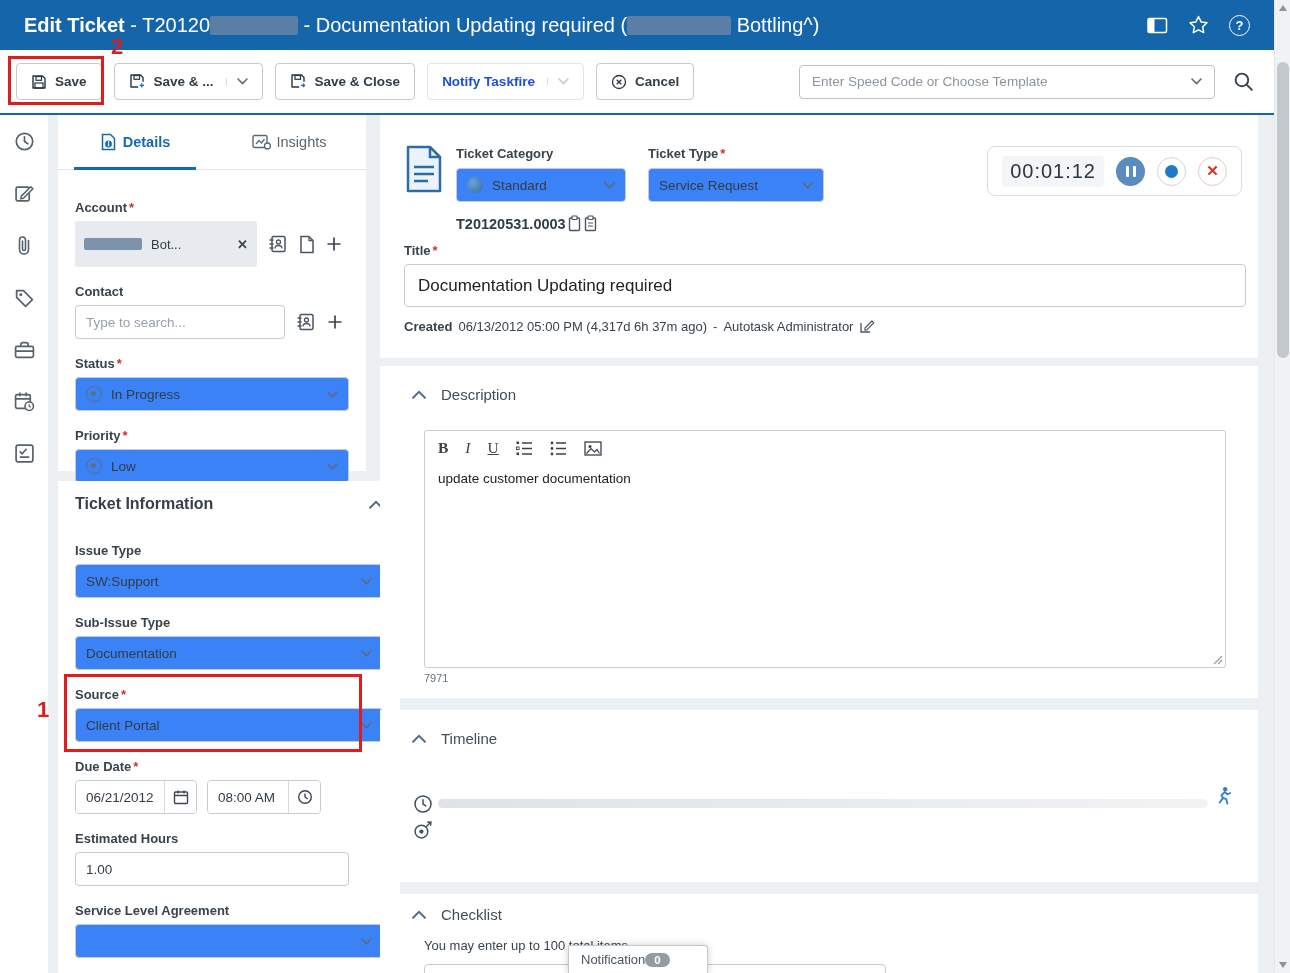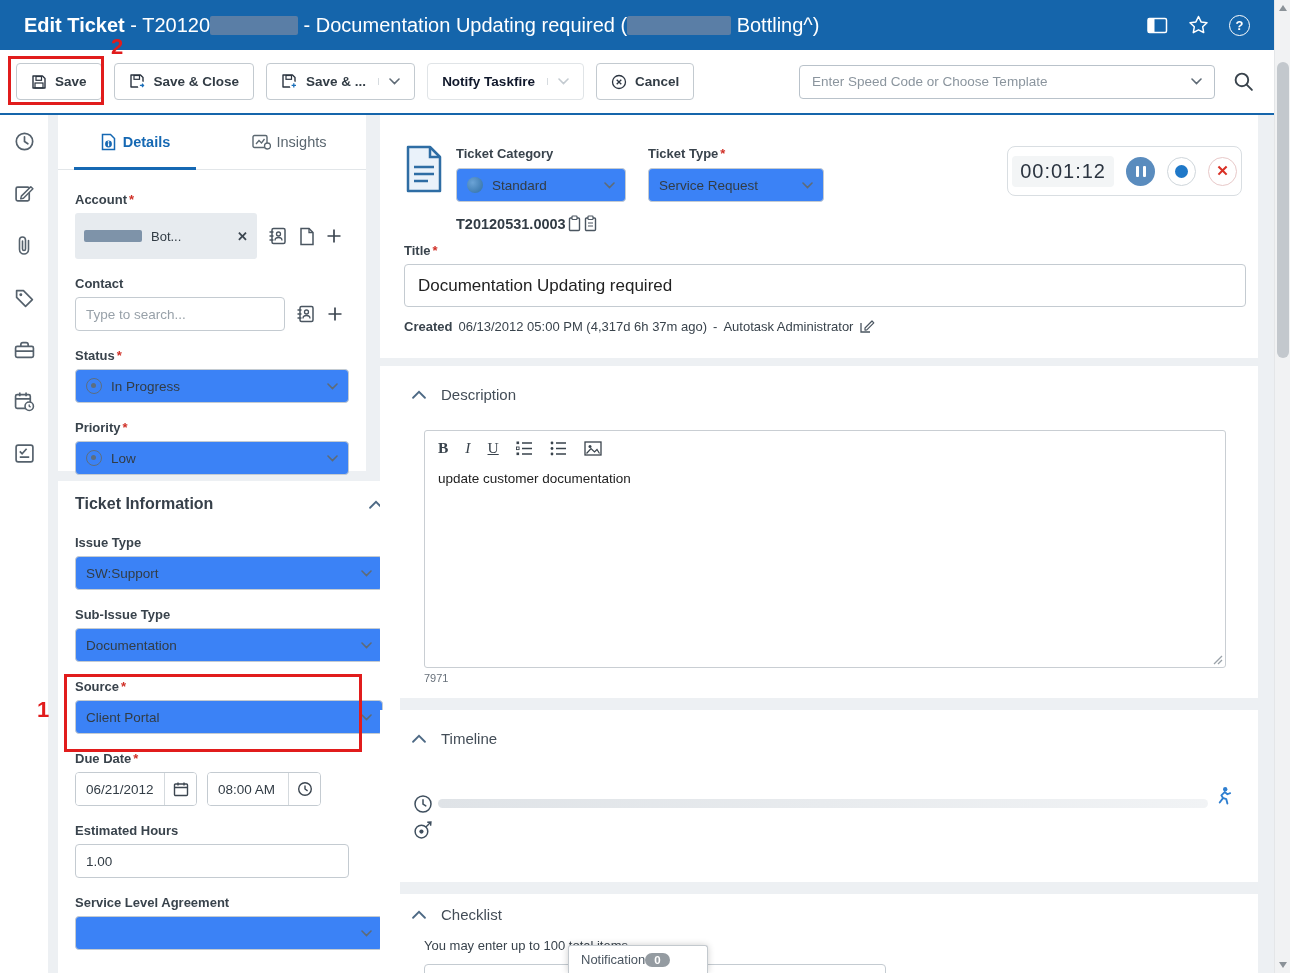--- a/index.html
+++ b/index.html
@@ -14,39 +14,39 @@
   .redact{display:inline-block;vertical-align:-3px;height:19px;border-radius:2px;background:#5a7ea6}
   .redact.r1{width:88px}
   .redact.r2{width:104px}
   .header-icons{margin-left:auto;display:flex;align-items:center;gap:20px}
   .help-circle{width:21px;height:21px;border:1.6px solid #fff;border-radius:50%;display:flex;align-items:center;justify-content:center;font-size:13px;font-weight:700;color:#fff;cursor:pointer}
 
   
   .toolbar{position:absolute;left:0;top:50px;width:1274px;height:65px;background:#fff;border-bottom:2px solid #1565ab;display:flex;align-items:center;padding:0 16px;gap:12px;z-index:5}
   .btn{display:inline-flex;align-items:center;gap:8px;height:37px;padding:0 14px;background:#fff;border:1px solid #c3cad0;border-radius:4px;font-size:13.5px;font-weight:700;color:#323c45;cursor:pointer;font-family:inherit}
   .btn .chev-wrap{margin-left:4px;padding-left:10px;border-left:1px solid #d6dbdf;display:flex;align-items:center}
-  .btn.disabled{color:#0f172a;border-color:#e0e4e7}
+  .btn.disabled{color:#1d4ed8;border-color:#e0e4e7}
   .speedcode{margin-left:auto;width:416px;height:34px;border:1px solid #b9c2ca;border-radius:4px;display:flex;align-items:center;padding:0 12px;color:#8b959e;font-size:13.5px;background:#fff;cursor:pointer}
   .speedcode .chev-wrap{margin-left:auto;display:flex;align-items:center;padding-left:10px}
   .search-btn{margin:0 4px 0 6px;cursor:pointer;display:flex}
 
   
   .rail{position:absolute;left:0;top:115px;width:48px;height:858px;background:#fff;display:flex;flex-direction:column;align-items:center;padding-top:16px;gap:31px;z-index:2}
   .rail svg{cursor:pointer}
 
   
   .panel-a{position:absolute;left:58px;top:115px;width:308px;height:356px;background:#fff;z-index:2}
   .panel-b{position:absolute;left:58px;top:481px;width:342px;height:492px;background:#fff;z-index:2}
   .tabs{height:55px;display:flex;border-bottom:1px solid #e2e6e9}
   .tab{flex:1;display:flex;align-items:center;justify-content:center;gap:6px;font-size:14.5px;color:#5b6770;cursor:pointer;position:relative}
   .tab.active{color:#1568b3;font-weight:700}
   .tab.active::after{content:"";position:absolute;left:16px;right:16px;bottom:-1px;height:3px;background:#1568b3}
   .fields{padding:14px 17px}
   .flabel{font-size:13px;font-weight:700;color:#39434c;margin-top:17px;margin-bottom:6px}
-  .flabel:first-child{margin-top:8px}
+  .flabel:first-child{margin-top:16px}
   .req{color:#d03027;margin-left:2px}
   .select{height:34px;border:1px solid #c4cbd1;border-radius:4px;display:flex;align-items:center;gap:9px;padding:0 10px;font-size:13.5px;color:#323c45;background:#3b82f6;cursor:pointer}
   .select .chev-wrap{margin-left:auto;display:flex}
   .tinput{height:34px;border:1px solid #c4cbd1;border-radius:4px;padding:0 10px;font-size:13.5px;color:#323c45;font-family:inherit;background:#fff}
   .tinput::placeholder{color:#98a1a9}
   .radio-ic{width:16px;height:16px;border:1.6px solid #5d6e80;border-radius:50%;position:relative;flex:0 0 auto}
   .radio-ic::after{content:"";position:absolute;left:3.6px;top:3.6px;width:5.6px;height:5.6px;border-radius:50%;background:#5d6e80}
   .cat-dot{width:16px;height:16px;border-radius:50%;background:radial-gradient(circle at 35% 35%,#6ba3d6,#2e6da4);flex:0 0 auto}
   .chip-row{display:flex;align-items:center;gap:11px}
   .chip{width:182px;height:46px;background:#e7ebef;border-radius:3px;display:flex;align-items:center;gap:9px;padding:0 9px;font-size:13px;color:#323c45}
@@ -64,21 +64,21 @@
   .main-top{position:absolute;left:380px;top:115px;width:878px;height:243px;background:#fff;z-index:2}
   .ticket-icon{position:absolute;left:24px;top:30px}
   .cat-block{position:absolute;left:76px;top:31px}
   .type-block{position:absolute;left:268px;top:31px}
   .blk-label{font-size:13px;font-weight:700;color:#39434c;margin-bottom:7px}
   .num-row{position:absolute;left:76px;top:100px;display:flex;align-items:center;gap:1px;font-size:14.5px;font-weight:700;color:#323c45}
   .title-label{position:absolute;left:24px;top:128px;font-size:13px;font-weight:700;color:#39434c}
   .title-input{position:absolute;left:24px;top:149px;width:842px;height:43px;border:1px solid #c4cbd1;border-radius:4px;padding:0 13px;font-size:17px;color:#222;font-family:inherit}
   .created-row{position:absolute;left:24px;top:203px;display:flex;align-items:center;gap:6px;font-size:13px;color:#39434c}
   .created-row .cl{font-weight:700}
-  .timer{position:absolute;right:16px;top:31px;height:50px;border:1px solid #d9dee2;border-radius:8px;display:flex;align-items:center;gap:12px;padding:0 4px}
+  .timer{position:absolute;right:16px;top:31px;height:50px;border:1px solid #d9dee2;border-radius:8px;display:flex;align-items:center;gap:12px;padding:0 14px}
   .timer-time{font-size:20px;color:#2b3440;letter-spacing:1px;background:#f3f5f6;padding:4px 8px;border-radius:4px}
   .tbtn{width:29px;height:29px;border-radius:50%;display:flex;align-items:center;justify-content:center;cursor:pointer;border:1px solid transparent}
   .tbtn.pause{background:#5a8cbe}
   .tbtn.pause .bar{width:3px;height:11px;background:#fff;margin:0 2px;border-radius:1px}
   .tbtn.rec{background:#fff;border-color:#cfd6db}
   .tbtn.rec .dot{width:13px;height:13px;border-radius:50%;background:#1f78c8}
   .tbtn.stop{background:#fff;border-color:#e8c9c9;color:#d93025;font-weight:700;font-size:15px}
 
   .card{position:absolute;left:380px;width:878px;background:#fff;z-index:2}
   .desc-card{top:366px;height:332px}
@@ -155,37 +155,37 @@
           <rect x="5" y="2.5" width="5.5" height="3.8" fill="none" stroke="#2b3440" stroke-width="1.2"></rect>
           <rect x="4" y="9" width="8" height="5" fill="none" stroke="#2b3440" stroke-width="1.2"></rect>
         </svg>
       <span>Save</span>
     </button>
     <button class="btn">
       <svg width="17" height="17" viewBox="0 0 17 17">
           <path d="M2 2h9.5L14 4.5V14H2z" fill="none" stroke="#2b3440" stroke-width="1.4" stroke-linejoin="round"></path>
           <rect x="5" y="2.5" width="5.5" height="3.8" fill="none" stroke="#2b3440" stroke-width="1.2"></rect>
           <circle cx="12.8" cy="12.4" r="4" fill="#fff"></circle>
-          <path d="M10.9 12.4h3.6M13 10.8l1.5 1.6L13 14" fill="none" stroke="#1b6fba" stroke-width="1.3"></path>
-        </svg>
-      <span>Save &amp; Close</span>
+          <path d="M12.8 10.2v4.4M10.6 12.4H15" stroke="#1b6fba" stroke-width="1.3"></path>
+        </svg>
+      <span>Save &amp; ...</span>
+      <span class="chev-wrap">
+          <svg width="11" height="7" viewBox="0 0 11 7">
+            <path d="M1 1l4.5 4.5L10 1" fill="none" stroke="#5f6b76" stroke-width="1.6" stroke-linecap="round"></path>
+          </svg>
+        </span>
     </button>
     <button class="btn">
       <svg width="17" height="17" viewBox="0 0 17 17">
           <path d="M2 2h9.5L14 4.5V14H2z" fill="none" stroke="#2b3440" stroke-width="1.4" stroke-linejoin="round"></path>
           <rect x="5" y="2.5" width="5.5" height="3.8" fill="none" stroke="#2b3440" stroke-width="1.2"></rect>
           <circle cx="12.8" cy="12.4" r="4" fill="#fff"></circle>
-          <path d="M12.8 10.2v4.4M10.6 12.4H15" stroke="#1b6fba" stroke-width="1.3"></path>
-        </svg>
-      <span>Save &amp; ...</span>
-      <span class="chev-wrap">
-          <svg width="11" height="7" viewBox="0 0 11 7">
-            <path d="M1 1l4.5 4.5L10 1" fill="none" stroke="#5f6b76" stroke-width="1.6" stroke-linecap="round"></path>
-          </svg>
-        </span>
+          <path d="M10.9 12.4h3.6M13 10.8l1.5 1.6L13 14" fill="none" stroke="#1b6fba" stroke-width="1.3"></path>
+        </svg>
+      <span>Save &amp; Close</span>
     </button>
     <button class="btn disabled">
       <span>Notify Taskfire</span>
       <span class="chev-wrap">
           <svg width="11" height="7" viewBox="0 0 11 7">
             <path d="M1 1l4.5 4.5L10 1" fill="none" stroke="#c3cad0" stroke-width="1.6" stroke-linecap="round"></path>
           </svg>
         </span>
     </button>
     <button class="btn">

